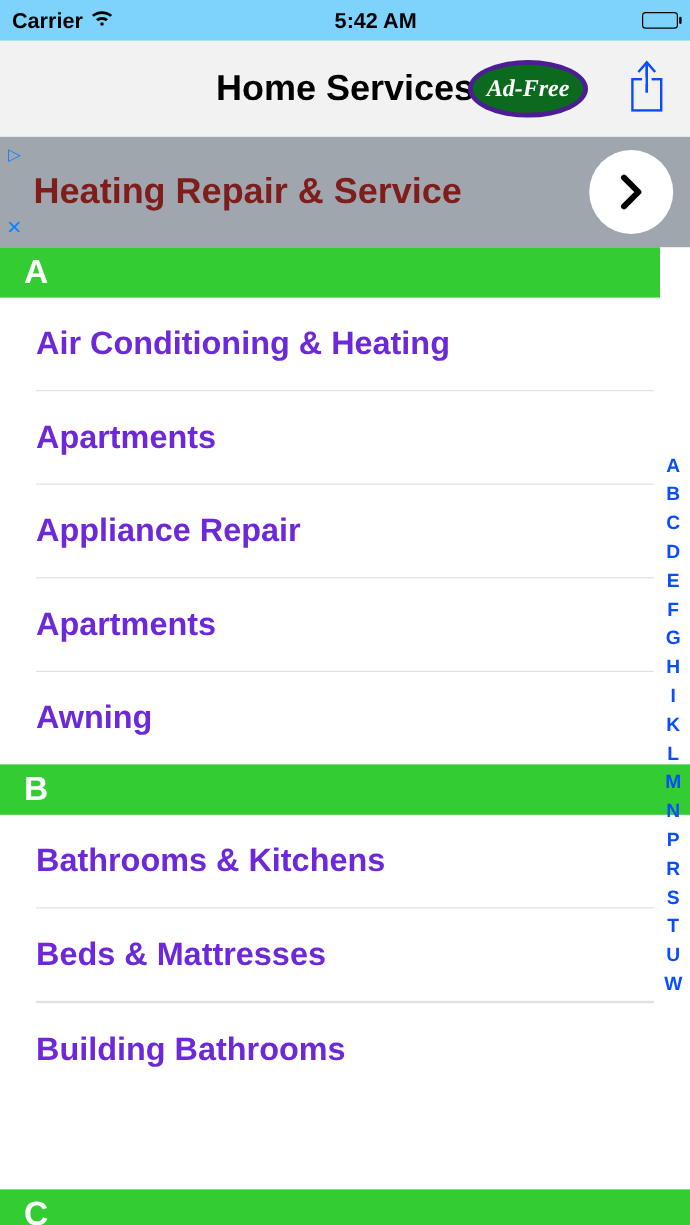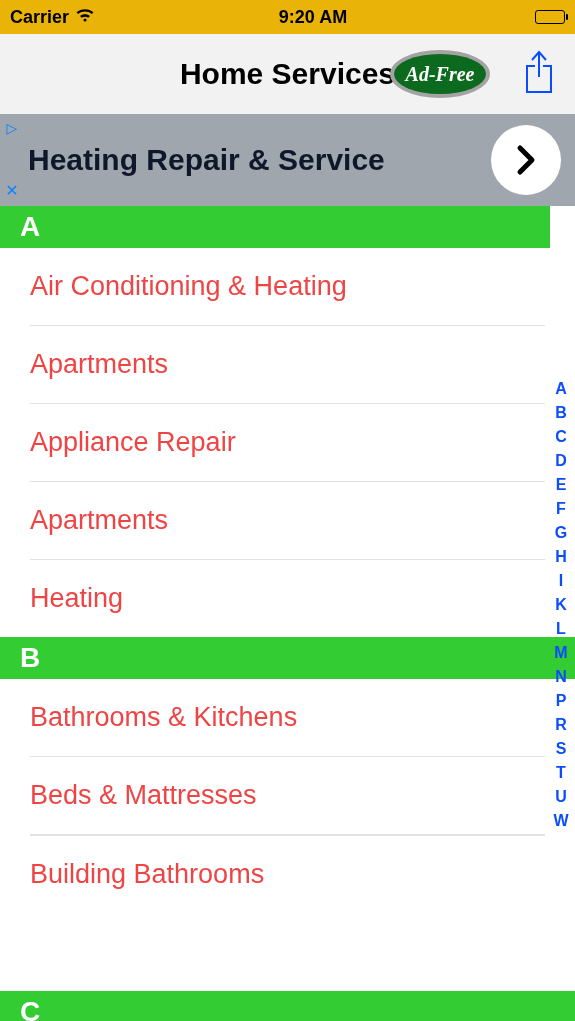--- a/index.html
+++ b/index.html
@@ -8,21 +8,21 @@
       height: 1021px;
       font-family: -apple-system, "Helvetica Neue", Helvetica, Arial, sans-serif;
       background: #fff;
       overflow: hidden;
       position: relative;
     }
 
     
     .status-bar {
       height: 34px;
-      background: #eab308;
+      background: #7dd3fc;
       display: flex;
       align-items: center;
       justify-content: space-between;
       padding: 0 10px;
       font-size: 18px;
       font-weight: 600;
       color: #000;
     }
     .status-left { display: flex; align-items: center; gap: 6px; }
     .status-right { display: flex; align-items: center; }
@@ -50,21 +50,21 @@
       right: 85px;
       top: 50%;
       transform: translateY(-50%);
       width: 100px;
       height: 48px;
     }
     .adfree-oval {
       width: 100%;
       height: 100%;
       border-radius: 50%;
-      background: #a3a3a3;
+      background: #4c1d95;
       display: flex;
       align-items: center;
       justify-content: center;
       position: relative;
     }
     .adfree-inner {
       width: 92px;
       height: 40px;
       border-radius: 50%;
       background: #0b6a1d;
@@ -103,21 +103,21 @@
       height: 100%;
       padding: 6px 2px;
       font-size: 14px;
     }
     .ad-play { color: #0a84ff; font-size: 14px; }
     .ad-close { color: #0a84ff; font-size: 16px; font-weight: 400; }
     .ad-title {
       flex: 1;
       font-size: 30px;
       font-weight: 700;
-      color: #0f172a;
+      color: #7f1d1d;
       padding-left: 4px;
     }
     .ad-arrow-circle {
       width: 70px;
       height: 70px;
       background: #fff;
       border-radius: 50%;
       display: flex;
       align-items: center;
       justify-content: center;
@@ -138,23 +138,23 @@
     .section-header-narrow { width: 550px; }
 
     
     .list {
       width: 100%;
     }
     .row {
       padding: 0 30px;
     }
     .row-label {
-      color: #ef4444;
+      color: #6d28d9;
       font-size: 27px;
-      font-weight: 400;
+      font-weight: 700;
       padding: 23px 0;
     }
     .row-divider {
       border: none;
       border-top: 1px solid #e2e2e2;
       margin: 0;
     }
 
     
     .index-bar {
@@ -187,21 +187,21 @@
 
 <div class="status-bar">
   <div class="status-left">
     <span>Carrier</span>
     <span>
       <svg width="20" height="16" viewBox="0 0 20 16">
           <path d="M10 14.5a1.5 1.5 0 100-3 1.5 1.5 0 000 3zM5 9c2.8-2.5 7.2-2.5 10 0l-1.8 1.8c-1.8-1.5-4.6-1.5-6.4 0L5 9zm-3.5-3.5c4.7-4.2 12.3-4.2 17 0L16.7 7c-3.8-3.2-9.6-3.2-13.4 0L1.5 5.5z" fill="#000"></path>
         </svg>
     </span>
   </div>
-  <span>9:20 AM</span>
+  <span>5:42 AM</span>
   <div class="status-right">
     <span class="battery-icon"><span class="battery-fill"></span></span>
   </div>
 </div>
 
 <div class="nav-bar">
   <span class="nav-title">Home Services</span>
   <div class="adfree-badge">
     <div class="adfree-oval">
       <div class="adfree-inner">Ad-Free</div>
@@ -253,21 +253,21 @@
   <div class="row">
       <hr class="row-divider">
     </div>
   <div class="row">
       <div class="row-label">Apartments</div>
     </div>
   <div class="row">
       <hr class="row-divider">
     </div>
   <div class="row">
-      <div class="row-label">Heating</div>
+      <div class="row-label">Awning</div>
     </div>
 </div>
 
 <div class="section-header">
   <span>B</span>
 </div>
 <div class="list">
   <div class="row">
       <div class="row-label">Bathrooms &amp; Kitchens</div>
     </div>

